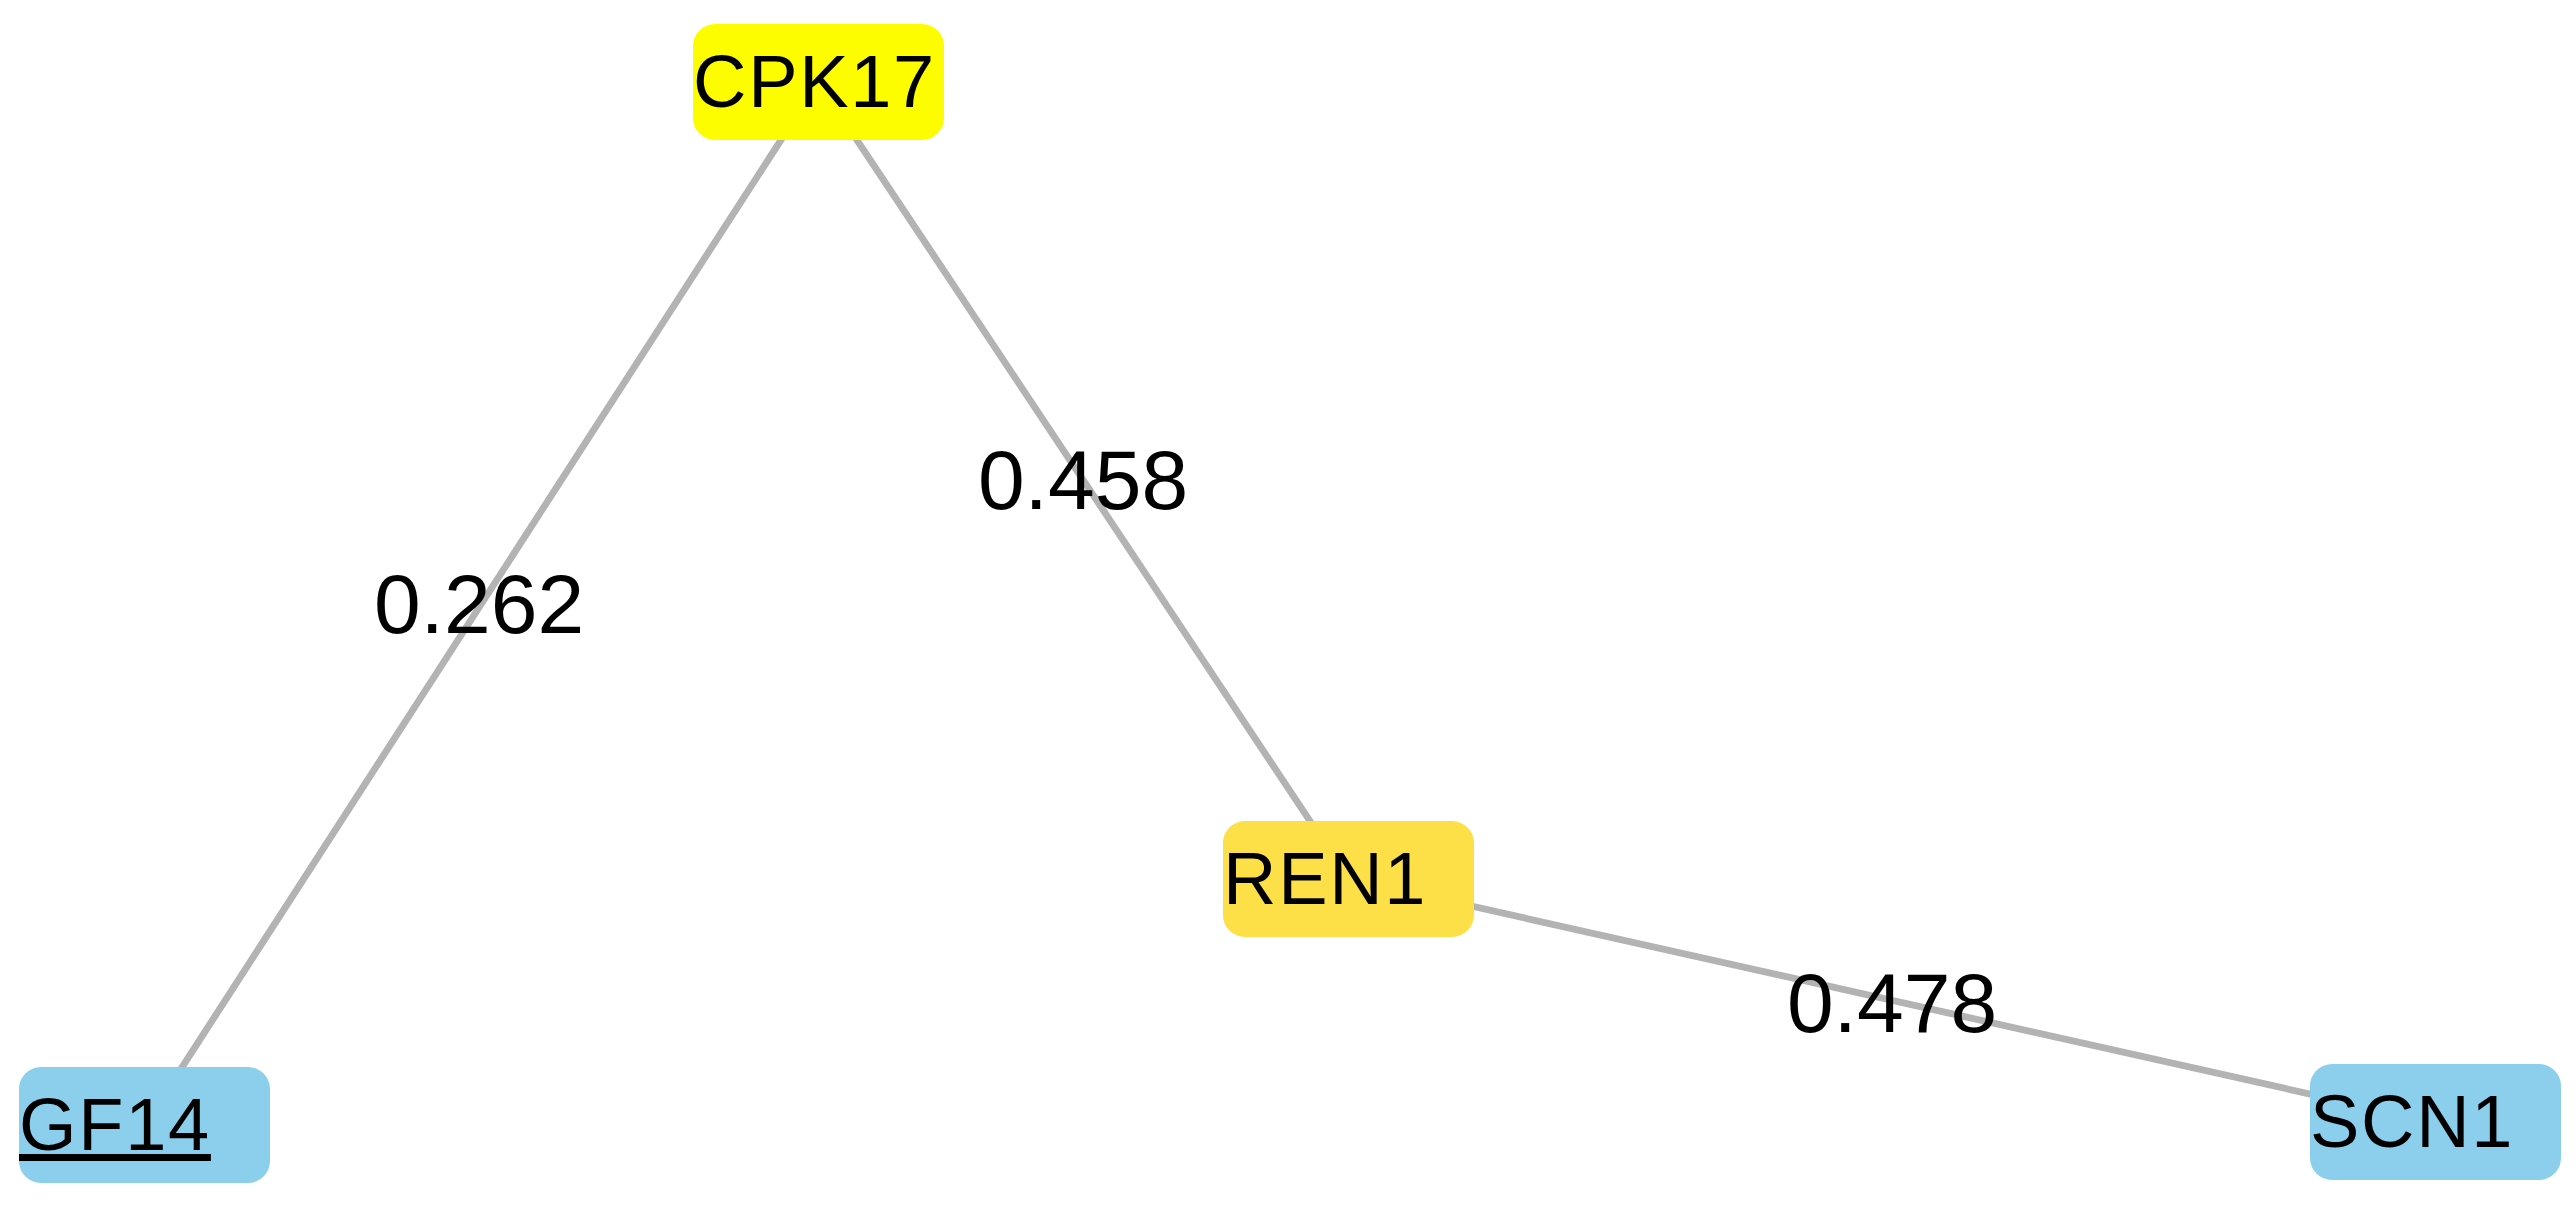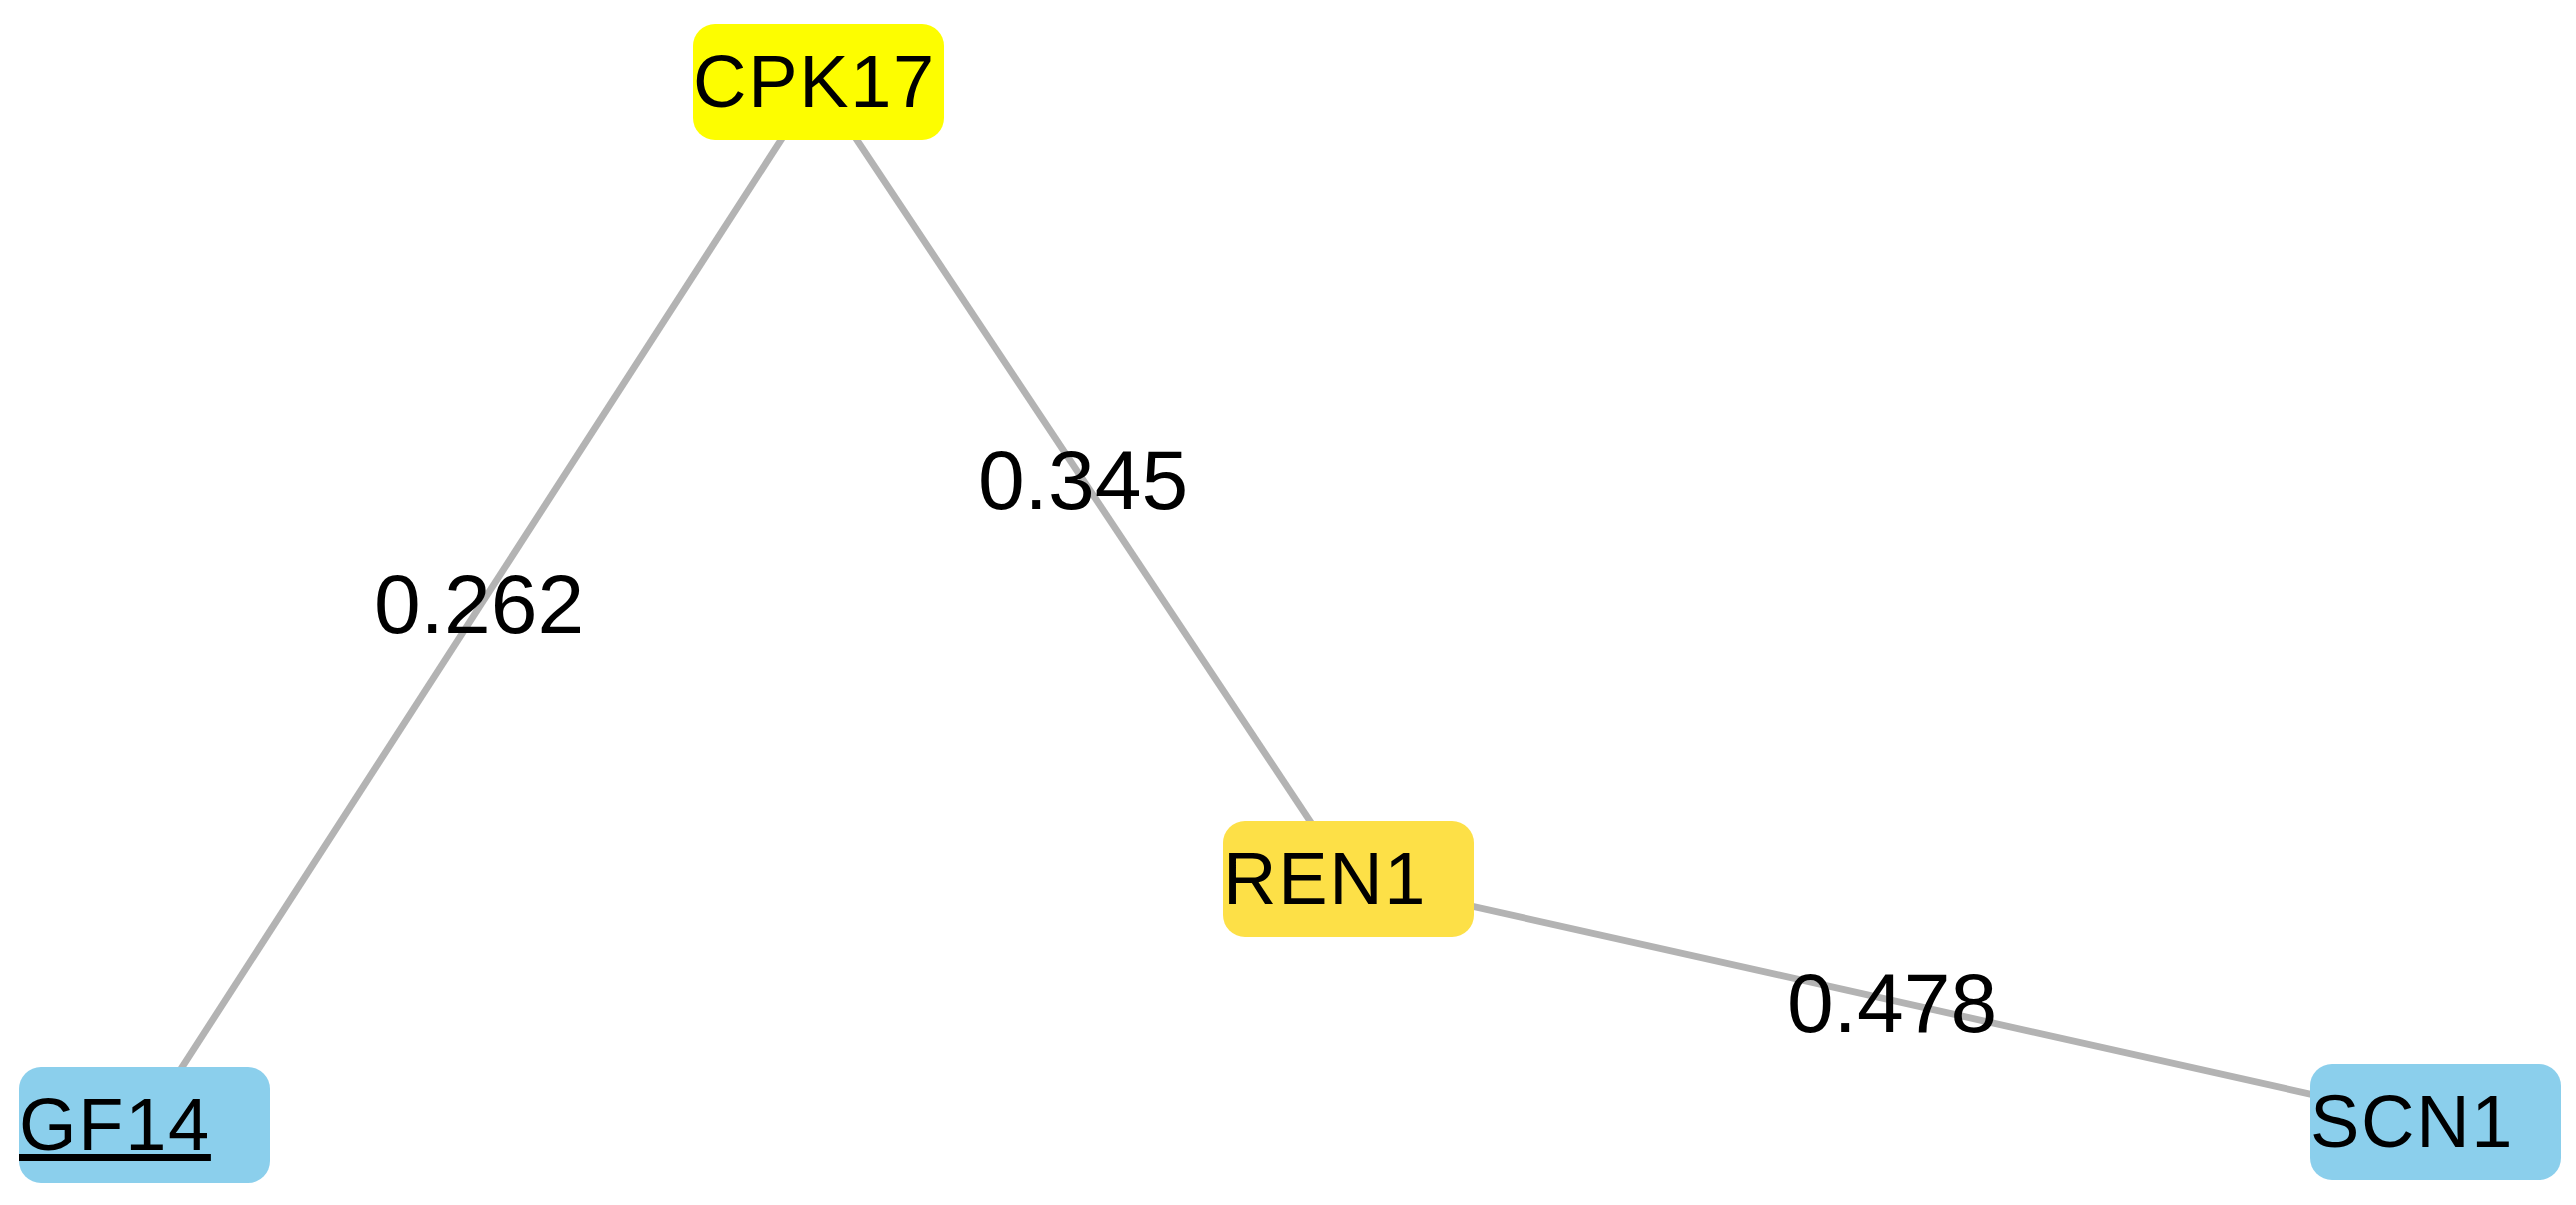--- a/index.html
+++ b/index.html
@@ -62,21 +62,21 @@
 <div id="canvas">
 
   <svg id="edge-layer" viewBox="0 0 3013 1410" xmlns="http://www.w3.org/2000/svg">
     <line x1="957" y1="96" x2="169" y2="1316" stroke-width="8" stroke="#b3b3b3"></line>
     <line x1="957" y1="96" x2="1577" y2="1028" stroke-width="8" stroke="#b3b3b3"></line>
     <line x1="1577" y1="1028" x2="2849" y2="1313" stroke-width="8" stroke="#b3b3b3"></line>
   </svg>
 
   <div class="edge-label" id="label-cpk17-gf14">0.262</div>
 
-  <div class="edge-label" id="label-cpk17-ren1">0.345</div>
+  <div class="edge-label" id="label-cpk17-ren1">0.458</div>
 
   <div class="edge-label" id="label-ren1-scn1">0.478</div>
 
   <div class="node" id="node-cpk17" style="background-color: rgb(253, 253, 0);">
     <span class="node-label">CPK17</span>
   </div>
 
   <div class="node" id="node-gf14" style="background-color: rgb(139, 207, 236); text-decoration: underline;">
     <span class="node-label">GF14</span>
   </div>

